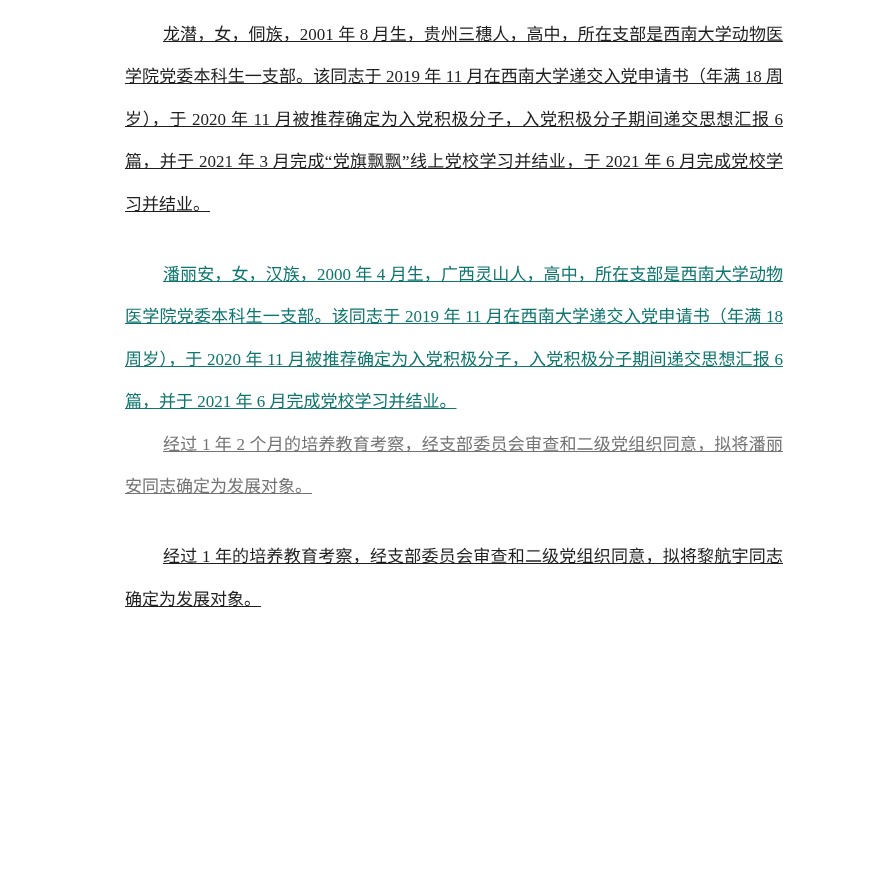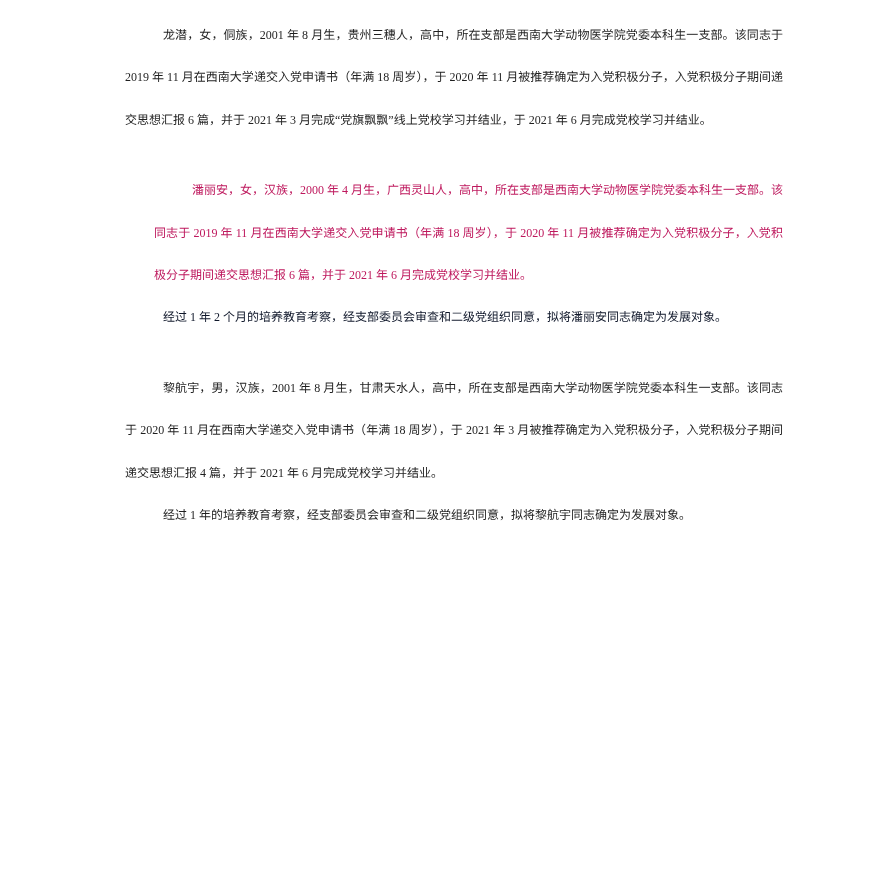--- a/index.html
+++ b/index.html
@@ -20,46 +20,46 @@
   }
   .content {
     position: absolute;
     left: 125px;
     top: 14px;
     width: 658px;
   }
   .doc-para {
     margin: 0;
     font-family: "Liberation Serif", "DejaVu Serif", serif;
-    font-size: 12px;
+    font-size: 17px;
     line-height: 42.4px;
     color: #1f1f1f;
     text-align: justify;
     text-justify: inter-ideograph;
     text-indent: 38px;
     word-break: normal;
+    text-decoration: underline;
   }
   .person-block + .person-block {
     margin-top: 28px;
   }
 </style>
 </head>
 <body style="background: rgb(255, 255, 255);">
 
 <div class="page">
   <div class="content">
 
     <section class="person-block">
       <p class="doc-para" style="color: rgb(31, 31, 31);">龙潜，女，侗族，2001 年 8 月生，贵州三穗人，高中，所在支部是西南大学动物医学院党委本科生一支部。该同志于 2019 年 11 月在西南大学递交入党申请书（年满 18 周岁），于 2020 年 11 月被推荐确定为入党积极分子，入党积极分子期间递交思想汇报 6 篇，并于 2021 年 3 月完成“党旗飘飘”线上党校学习并结业，于 2021 年 6 月完成党校学习并结业。</p>
     </section>
 
     <section class="person-block">
-      <p class="doc-para" style="color: #be185d; margin-left: 29px;">潘丽安，女，汉族，2000 年 4 月生，广西灵山人，高中，所在支部是西南大学动物医学院党委本科生一支部。该同志于 2019 年 11 月在西南大学递交入党申请书（年满 18 周岁），于 2020 年 11 月被推荐确定为入党积极分子，入党积极分子期间递交思想汇报 6 篇，并于 2021 年 6 月完成党校学习并结业。</p>
-      <p class="doc-para" style="color: #0f172a;">经过 1 年 2 个月的培养教育考察，经支部委员会审查和二级党组织同意，拟将潘丽安同志确定为发展对象。</p>
+      <p class="doc-para" style="color: #0f766e;">潘丽安，女，汉族，2000 年 4 月生，广西灵山人，高中，所在支部是西南大学动物医学院党委本科生一支部。该同志于 2019 年 11 月在西南大学递交入党申请书（年满 18 周岁），于 2020 年 11 月被推荐确定为入党积极分子，入党积极分子期间递交思想汇报 6 篇，并于 2021 年 6 月完成党校学习并结业。</p>
+      <p class="doc-para" style="color: #737373;">经过 1 年 2 个月的培养教育考察，经支部委员会审查和二级党组织同意，拟将潘丽安同志确定为发展对象。</p>
     </section>
 
     <section class="person-block">
-      <p class="doc-para" style="color: rgb(31, 31, 31);">黎航宇，男，汉族，2001 年 8 月生，甘肃天水人，高中，所在支部是西南大学动物医学院党委本科生一支部。该同志于 2020 年 11 月在西南大学递交入党申请书（年满 18 周岁），于 2021 年 3 月被推荐确定为入党积极分子，入党积极分子期间递交思想汇报 4 篇，并于 2021 年 6 月完成党校学习并结业。</p>
       <p class="doc-para" style="color: rgb(31, 31, 31);">经过 1 年的培养教育考察，经支部委员会审查和二级党组织同意，拟将黎航宇同志确定为发展对象。</p>
     </section>
 
   </div>
 </div>
 
 </body></html>

